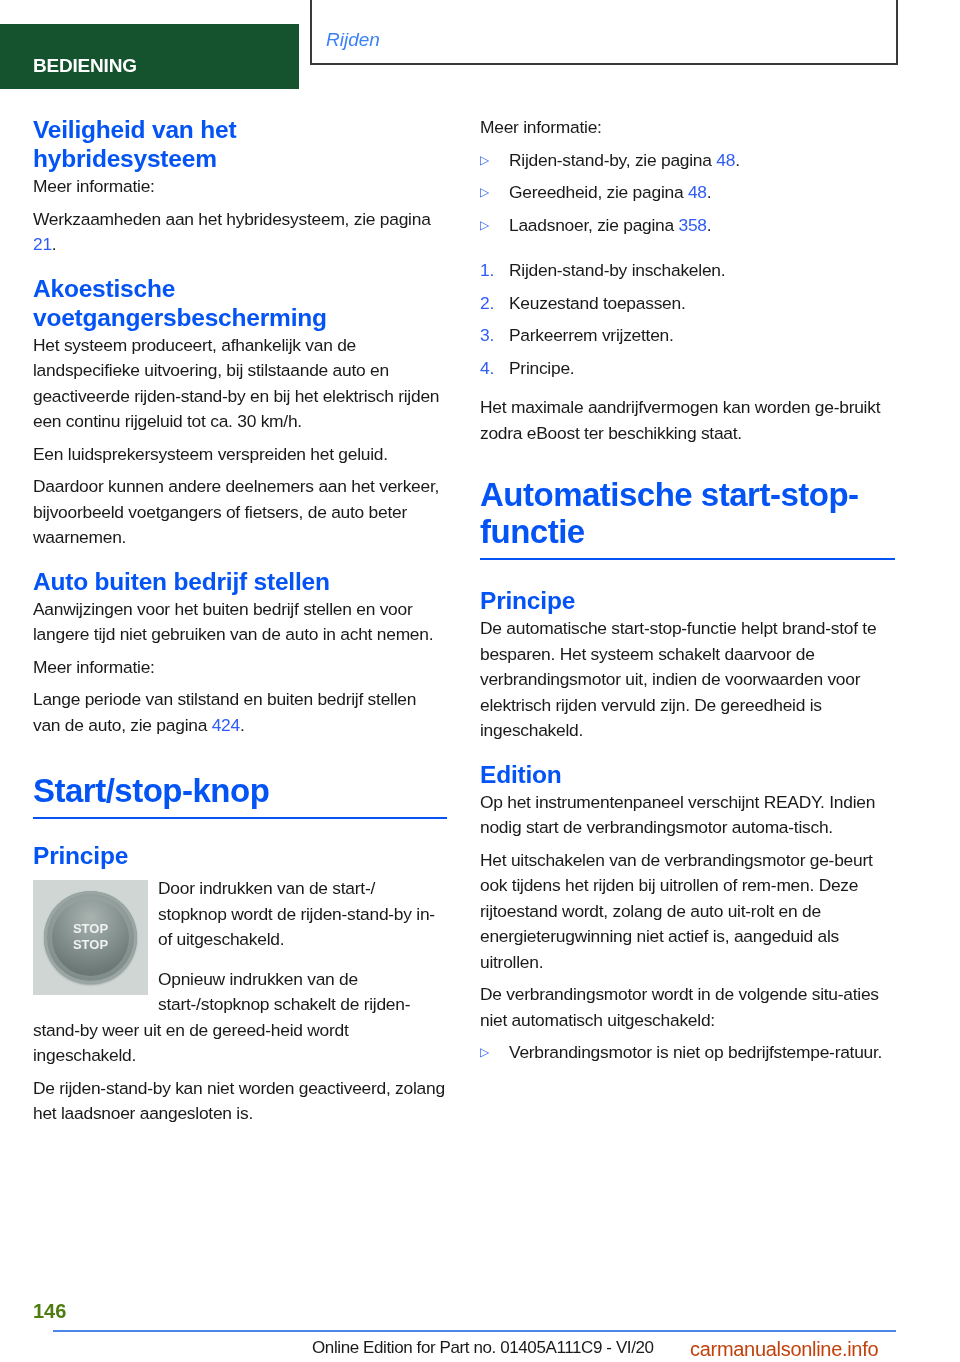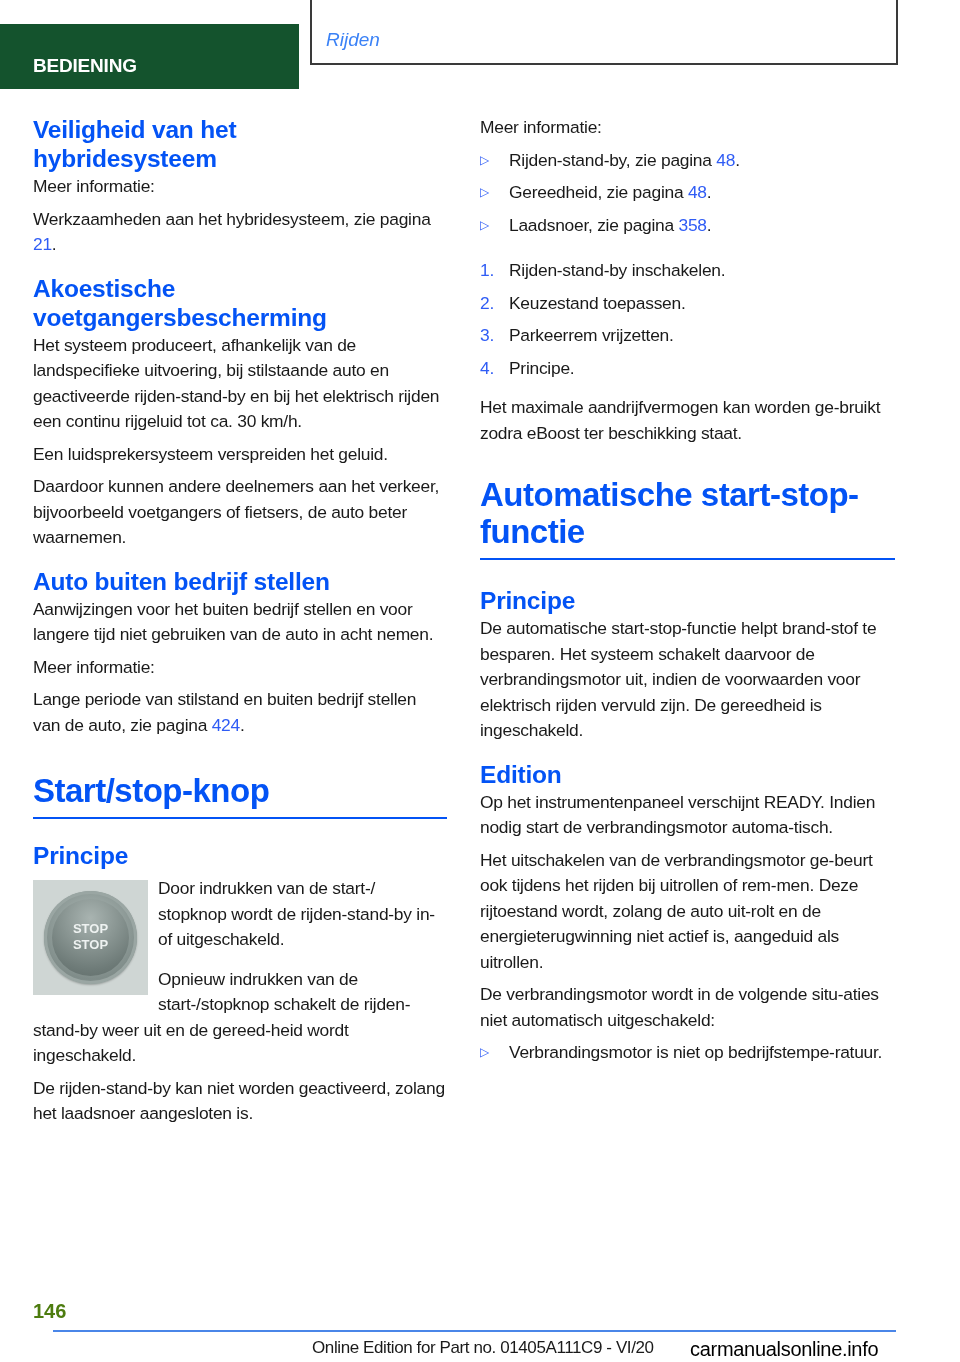--- a/index.html
+++ b/index.html
@@ -30,21 +30,21 @@
     .ssbtn .ring { position: absolute; left: 11px; top: 11px; width: 93px; height: 93px; border-radius: 50%;
                    background: radial-gradient(circle at 50% 40%, #b8c3c0, #7f8c89 70%, #a4afac 100%);
                    box-shadow: inset 0 0 0 3px #9aa6a3, 0 1px 2px rgba(0,0,0,0.25); }
     .ssbtn .face { position: absolute; left: 8px; top: 8px; width: 77px; height: 77px; border-radius: 50%;
                    background: radial-gradient(circle at 50% 25%, #a9b4b1, #6d7a77 75%, #5f6b68); }
     .ssbtn .txt { position: absolute; left: 0; right: 0; top: 22px; text-align: center; color: #eef2f1; font-weight: bold; font-size: 13px; line-height: 16px; }
 
     .footer-num { position: absolute; left: 33px; top: 1300px; font-weight: bold; font-size: 20px; color: #4d7c0f; }
     .footer-rule { position: absolute; left: 53px; top: 1330px; width: 843px; height: 2px; background: #4a86e8; }
     .footer-ed { position: absolute; left: 312px; top: 1338px; font-size: 17px; color: #1a1a1a; letter-spacing: -0.4px; text-align: right; }
-    .footer-wm { position: absolute; left: 690px; top: 1338px; font-size: 20px; color: #000000; letter-spacing: -0.3px; }
+    .footer-wm { position: absolute; left: 690px; top: 1338px; font-size: 20px; color: #c2410c; letter-spacing: -0.3px; }
   </style>
 </head>
 <body>
 
 <div class="hdr-blue">
   <span>BEDIENING</span>
 </div>
 <div class="hdr-box">
   <span>Rijden</span>
 </div>

